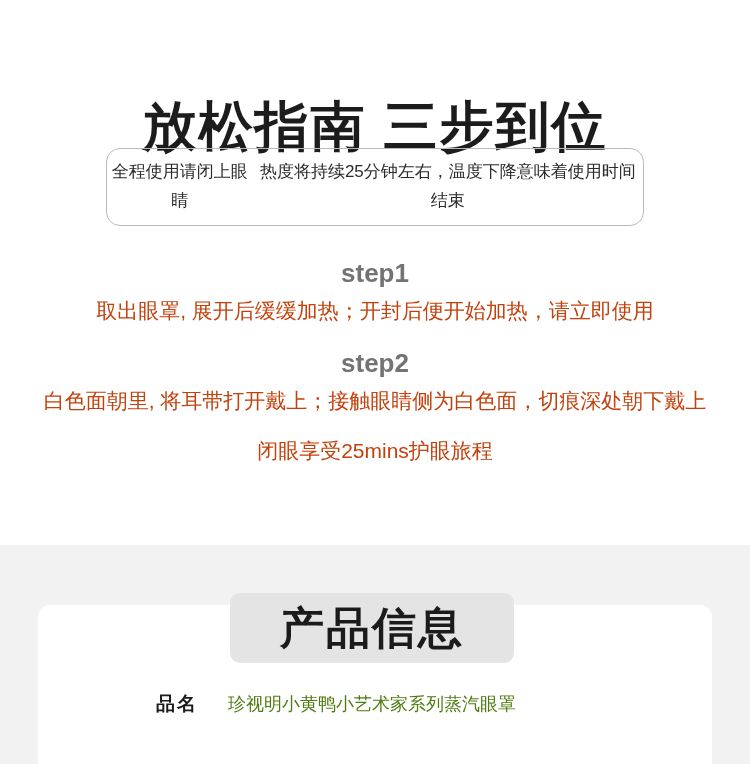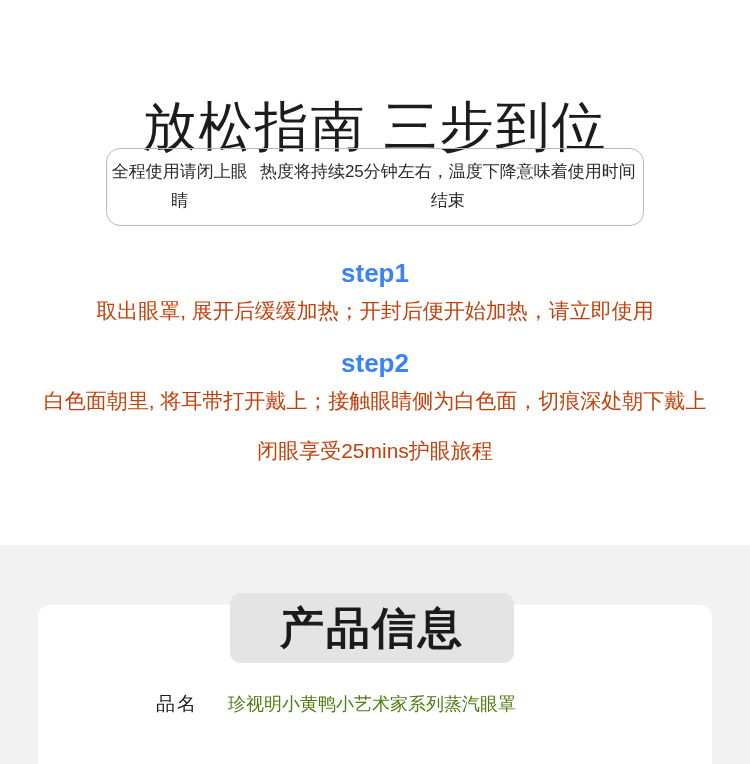--- a/index.html
+++ b/index.html
@@ -30,21 +30,21 @@
     height: 545px;
     background: #ffffff;
   }
   .relax-title {
     position: absolute;
     left: 0;
     top: 58px;
     width: 750px;
     text-align: center;
     font-size: 54px;
-    font-weight: normal;
+    font-weight: bold;
     letter-spacing: 2px;
     color: #1c1c1c;
     line-height: 1.2;
   }
   .notice-box {
     position: absolute;
     left: 106px;
     top: 148px;
     width: 538px;
     height: 78px;
@@ -69,21 +69,21 @@
     width: 750px;
   }
   .step-block {
     width: 750px;
     text-align: center;
     margin-bottom: 18px;
   }
   .step-label {
     font-size: 26px;
     font-weight: bold;
-    color: #3b82f6;
+    color: #737373;
     line-height: 1.4;
     margin-bottom: 4px;
   }
   .step-text {
     font-size: 21px;
     color: #c2410c;
     line-height: 1.5;
   }
 
   
@@ -133,21 +133,21 @@
     display: flex;
     align-items: baseline;
     margin-bottom: 16px;
   }
   .info-key {
     width: 190px;
     text-align: right;
     padding-right: 30px;
     box-sizing: border-box;
     font-size: 19px;
-    font-weight: normal;
+    font-weight: bold;
     color: #1b1b1b;
     letter-spacing: 2px;
   }
   .info-val {
     font-size: 18px;
     color: #4d7c0f;
   }
   .info-val .val-gap {
     display: inline-block;
     width: 28px;

